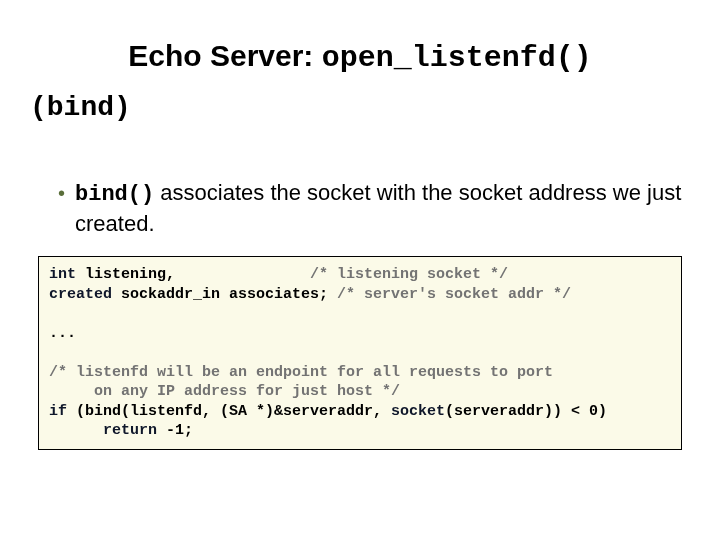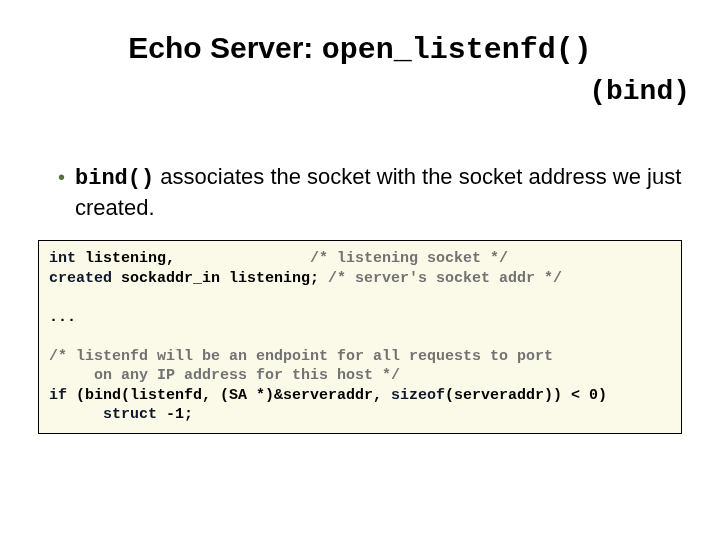--- a/index.html
+++ b/index.html
@@ -17,34 +17,34 @@
     position: relative;
     box-sizing: border-box;
     padding: 18px 30px 0 30px;
   }
   .title {
     text-align: center;
     font-weight: 900;
     color: #000;
     font-size: 30px;
     line-height: 1.2;
-    margin: 12px 0 0 0;
+    margin: 20px 0 0 0;
     font-family: "Trebuchet MS", Verdana, Arial, sans-serif;
   }
   .title .mono {
     font-family: "Courier New", Courier, monospace;
     font-weight: 700;
     font-size: 30px;
   }
   .subtitle {
-    text-align: right;
+    text-align: left;
     font-weight: 900;
     color: #000;
     font-size: 28px;
-    margin-top: 6px;
+    margin-top: 14px;
     font-family: "Trebuchet MS", Verdana, Arial, sans-serif;
   }
   .subtitle .mono {
     font-family: "Courier New", Courier, monospace;
     font-weight: 700;
   }
   .bullet-row {
     margin-top: 56px;
     padding-left: 28px;
     display: flex;
@@ -99,22 +99,22 @@
   </div>
 
   <div class="bullet-row">
     <div class="bullet">•</div>
     <div class="bullet-text">
       <span class="mono">bind()</span><span> associates the socket with the socket address we just created.</span>
     </div>
   </div>
 
   <div class="codebox"><span class="kw">int</span><span> listening,               </span><span class="cmt">/* listening socket */</span>
-<span class="kw">created</span><span> sockaddr_in listening; </span><span class="cmt">/* server's socket addr */</span>
+<span class="kw">created</span><span> sockaddr_in associates; </span><span class="cmt">/* server's socket addr */</span>
 <span></span>
 <span>...</span>
 <span></span>
 <span class="cmt">/* listenfd will be an endpoint for all requests to port</span>
-<span class="cmt">     on any IP address for this host */</span>
-<span class="kw">if</span><span> (bind(listenfd, (SA *)&amp;serveraddr, </span><span class="kw">sizeof</span><span>(serveraddr)) &lt; 0)</span>
-<span>      </span><span class="kw">struct</span><span> -1;</span></div>
+<span class="cmt">     on any IP address for just host */</span>
+<span class="kw">if</span><span> (bind(listenfd, (SA *)&amp;serveraddr, </span><span class="kw">socket</span><span>(serveraddr)) &lt; 0)</span>
+<span>      </span><span class="kw">return</span><span> -1;</span></div>
 
 </div>
 
 </body></html>

